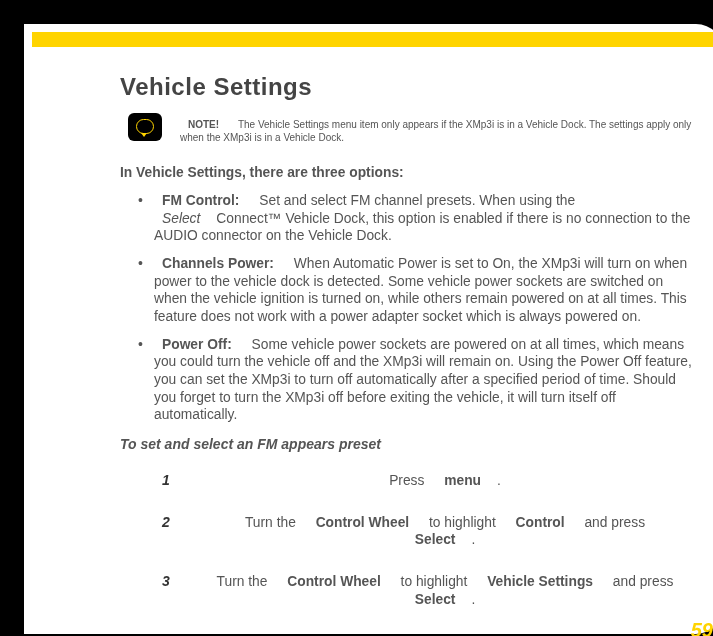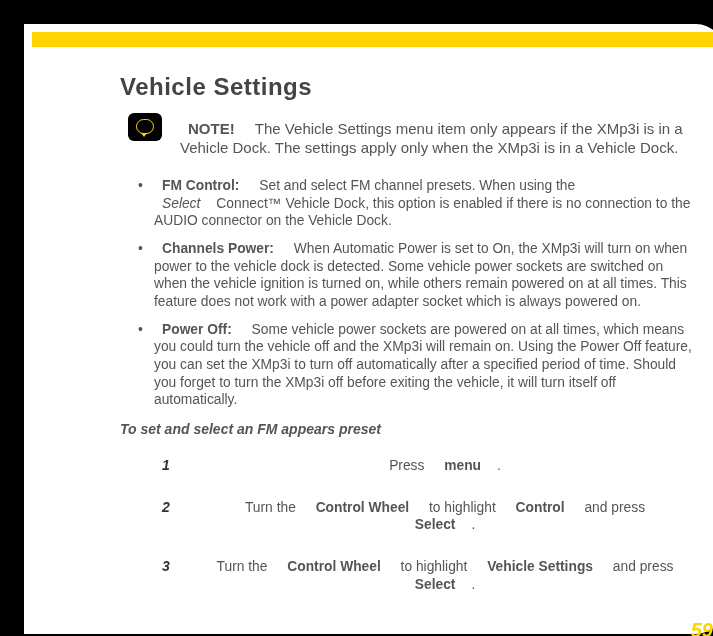--- a/index.html
+++ b/index.html
@@ -75,21 +75,21 @@
     content: "";
     position: absolute;
     bottom: -4px;
     left: 4px;
     width: 0;
     height: 0;
     border-left: 3px solid transparent;
     border-right: 3px solid transparent;
     border-top: 4px solid #ffd400;
   }
-  .note-text { flex: 1; font-size: 15px; }
+  .note-text { flex: 1; font-size: 10px; }
   .intro { margin-bottom: 10px; font-weight: bold; color:#555; }
   .bullets { margin-left: 34px; }
   .bullets li {
     list-style: none;
     position: relative;
     padding-left: 0;
     margin-bottom: 10px;
   }
   .bullets li::before {
     content: "•";
@@ -146,20 +146,21 @@
     <div class="note-row">
       <div class="note-icon">
         <div class="bubble"></div>
       </div>
       <div class="note-text">
         <span class="b">NOTE!</span>
         <span>The Vehicle Settings menu item only appears if the XMp3i is in a Vehicle Dock. The settings apply only when the XMp3i is in a Vehicle Dock.</span>
       </div>
     </div>
 
+    <div class="intro">In Vehicle Settings, there are three options:</div>
 
     <ul class="bullets">
       <li>
         <span class="b">FM Control:</span>
         <span>Set and select FM channel presets. When using the </span><span class="i">Select</span><span>Connect™ Vehicle Dock, this option is enabled if there is no connection to the AUDIO connector on the Vehicle Dock.</span>
       </li>
       <li>
         <span class="b">Channels Power:</span>
         <span>When Automatic Power is set to On, the XMp3i will turn on when power to the vehicle dock is detected. Some vehicle power sockets are switched on when the vehicle ignition is turned on, while others remain powered on at all times. This feature does not work with a power adapter socket which is always powered on.</span>
       </li>

